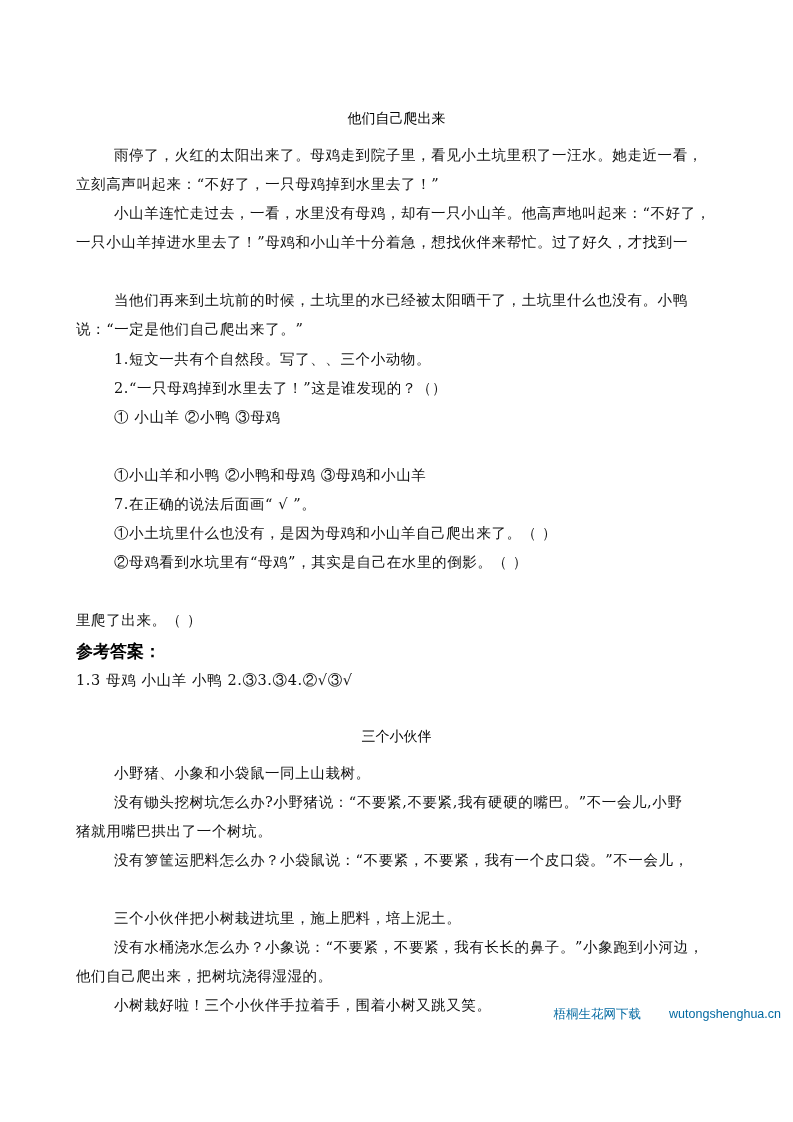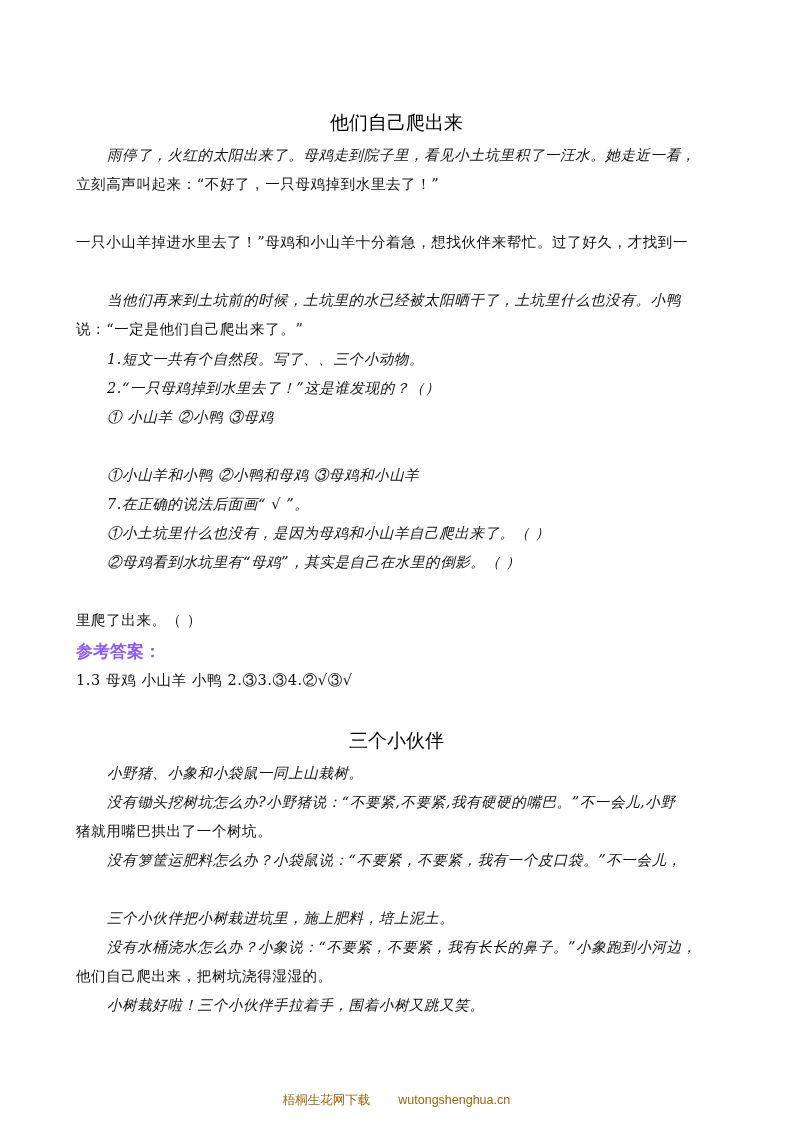--- a/index.html
+++ b/index.html
@@ -1,38 +1,39 @@
 <!DOCTYPE html>
 <html><head>
 <meta charset="utf-8">
 <style>
   html, body { margin: 0; padding: 0; background: #ffffff; }
   body { width: 793px; height: 1122px; position: relative; overflow: hidden;
          font-family: "DejaVu Serif", "Liberation Serif", serif; color: #111; }
   .page { position: absolute; left: 0; top: 0; width: 793px; height: 1122px; }
   .title { position: absolute; left: 0; width: 793px; text-align: center;
-           font-family: Liberation Sans, sans-serif; font-size: 19px; color: #000; }
+           font-family: Liberation Sans, sans-serif; font-size: 14px; color: #000; }
   .line { position: absolute; left: 76px; width: 646px; font-size: 14.5px; line-height: 20px;
           white-space: nowrap; letter-spacing: 0.6px; }
-  .indent { left: 107px; font-style: italic; }
+  .indent { left: 114px; }
   .ans-title { position: absolute; left: 76px; font-family: "DejaVu Sans", "Liberation Sans", sans-serif;
-               font-weight: bold; font-size: 17px; color: #8b5cf6; text-align: center; }
-  .footer { position: absolute; top: 1092px; left: 0; width: 793px; text-align: center;
-            font-size: 12.5px; color: #a16207; }
+               font-weight: bold; font-size: 17px; color: #000000; text-align: center; }
+  .footer { position: absolute; top: 1006px; left: 0; width: 793px; text-align: right;
+            font-size: 12.5px; color: #0369a1; }
   .footer span { margin: 0 12px; }
   .footer .url { font-family: "Liberation Sans", sans-serif; }
 </style>
 </head>
 <body>
 
 <div class="page">
 
   <div class="title" style="top:110px">他们自己爬出来</div>
   <div class="line indent" style="top:145px">雨停了，火红的太阳出来了。母鸡走到院子里，看见小土坑里积了一汪水。她走近一看，</div>
   <div class="line" style="top:174px">立刻高声叫起来：“不好了，一只母鸡掉到水里去了！”</div>
+  <div class="line indent" style="top:203px">小山羊连忙走过去，一看，水里没有母鸡，却有一只小山羊。他高声地叫起来：“不好了，</div>
   <div class="line" style="top:232px">一只小山羊掉进水里去了！”母鸡和小山羊十分着急，想找伙伴来帮忙。过了好久，才找到一</div>
   <div class="line indent" style="top:290px">当他们再来到土坑前的时候，土坑里的水已经被太阳晒干了，土坑里什么也没有。小鸭</div>
   <div class="line" style="top:319px">说：“一定是他们自己爬出来了。”</div>
 
   <div class="line indent" style="top:349px">1.短文一共有个自然段。写了、、三个小动物。</div>
   <div class="line indent" style="top:378px">2.“一只母鸡掉到水里去了！”这是谁发现的？（）</div>
   <div class="line indent" style="top:407px">①  小山羊          ②小鸭            ③母鸡</div>
   <div class="line indent" style="top:465px">①小山羊和小鸭        ②小鸭和母鸡          ③母鸡和小山羊</div>
   <div class="line indent" style="top:494px">7.在正确的说法后面画“ √ ”。</div>
   <div class="line indent" style="top:552px">②母鸡看到水坑里有“母鸡”，其实是自己在水里的倒影。（        ）</div>

